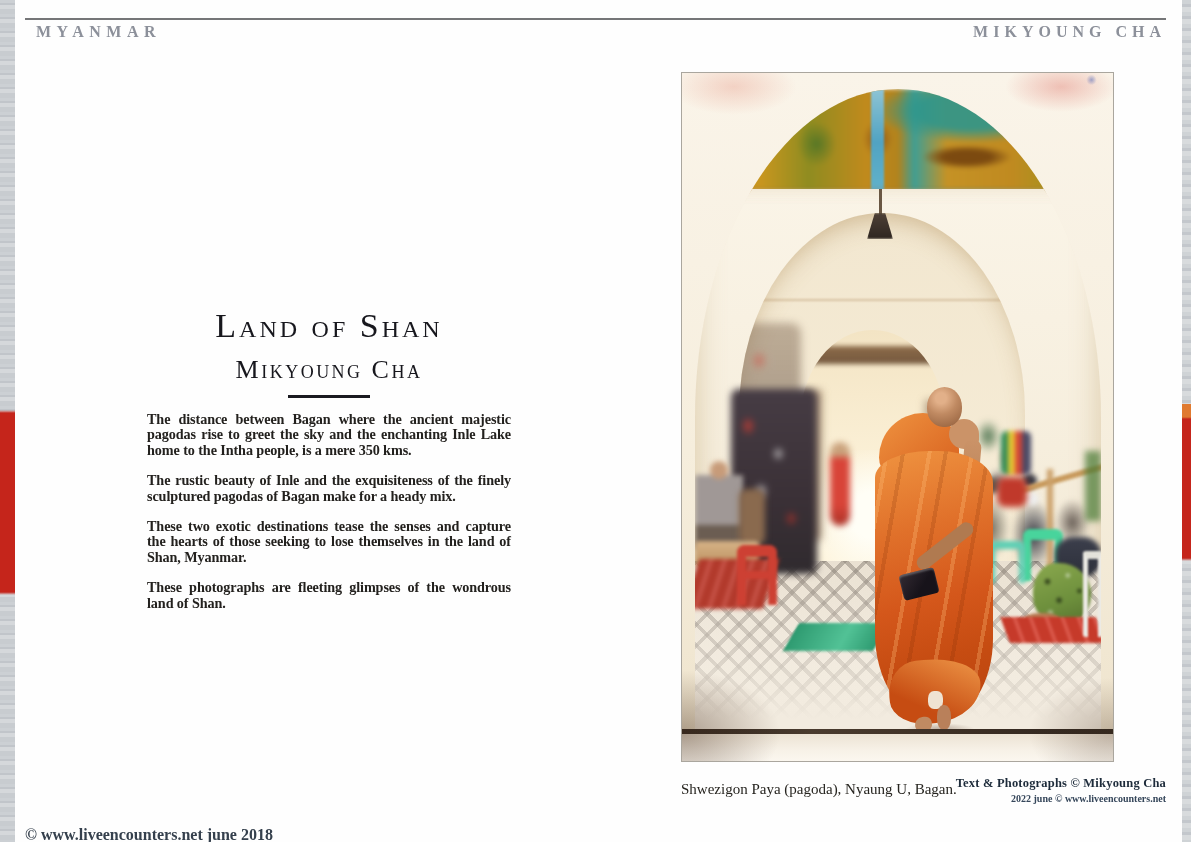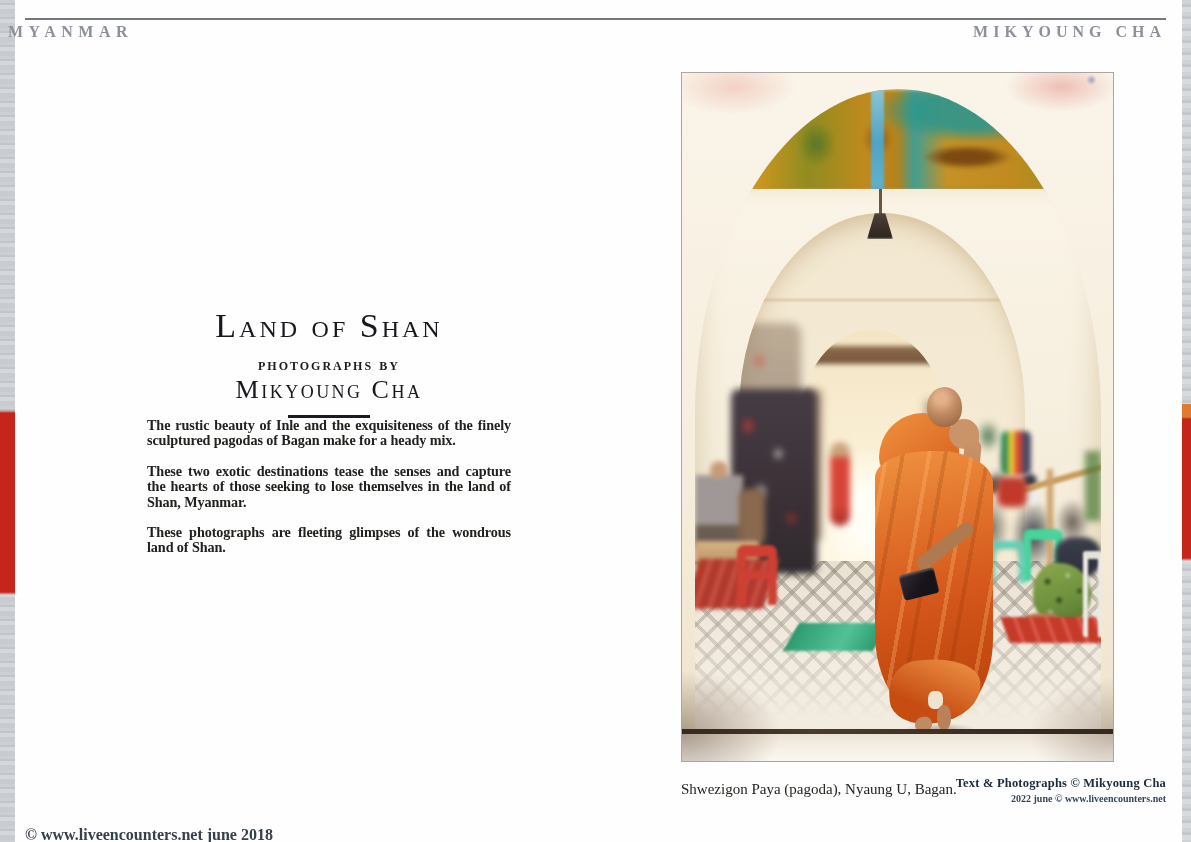--- a/index.html
+++ b/index.html
@@ -13,21 +13,21 @@
     repeating-linear-gradient(180deg,#ccd0d4 0 3px,#c1c5ca 3px 5px,#d5d8db 5px 9px,#c8ccd0 9px 14px),
     #c9cdd1;}
   .strip-right{right:0;width:9px;background:
     linear-gradient(180deg, rgba(0,0,0,0) 0 404px, #e07a30 404px 417px, #c5251b 419px 558px, rgba(0,0,0,0) 561px),
     repeating-linear-gradient(180deg,#cfd3d6 0 4px,#c3c7cc 4px 7px,#d8dbdd 7px 12px),
     #cbcfd3;}
 
   
   .top-rule{position:absolute;left:25px;top:18px;width:1141px;height:2px;background:#757678;}
   .hdr{position:absolute;top:23px;font-weight:bold;font-size:16px;letter-spacing:5.5px;color:#8c909a;}
-  .hdr-left{left:8px;}
+  .hdr-left{left:36px;}
   .hdr-right{right:25px;letter-spacing:5px;}
 
   
   .article{position:absolute;left:147px;top:296px;width:364px;color:#211f1c;}
   .title{margin:12px;text-align:center;font-variant:small-caps;font-weight:normal;
          font-size:34px;line-height:36px;letter-spacing:3px;color:#17171d;}
   .byline1{margin-top:3px;text-align:center;font-variant:small-caps;font-weight:600;
            font-size:17px;line-height:18px;letter-spacing:2px;color:#1b1b22;}
   .byline2{margin-top:2px;text-align:center;font-variant:small-caps;font-weight:normal;
            font-size:26px;line-height:27px;letter-spacing:2.5px;color:#17171d;}
@@ -214,23 +214,23 @@
 
   <div class="strip strip-left"></div>
   <div class="strip strip-right"></div>
 
   <div class="top-rule"></div>
   <div class="hdr hdr-left">MYANMAR</div>
   <div class="hdr hdr-right">MIKYOUNG CHA</div>
 
   <div class="article">
     <h1 class="title">Land of Shan</h1>
-    <div class="byline1">photographs by</div>
     <div class="byline2">Mikyoung Cha</div>
     <div class="divider"></div>
+    <p class="para para-first">The distance between Bagan where the ancient majestic pagodas rise to greet the sky and the enchanting Inle Lake home to the Intha people, is a mere 350 kms.</p>
     <p class="para">The rustic beauty of Inle and the exquisiteness of the finely sculptured pagodas of Bagan make for a heady mix.</p>
     <p class="para">These two exotic destinations tease the senses and capture the hearts of those seeking to lose themselves in the land of Shan, Myanmar.</p>
     <p class="para">These photographs are fleeting glimpses of the wondrous land of Shan.</p>
   </div>
 
   <figure class="photo">
     <div class="ph-wall"></div>
     <div class="arch1">
       <div class="mural"></div>
       <div class="mural-stripe"></div>

